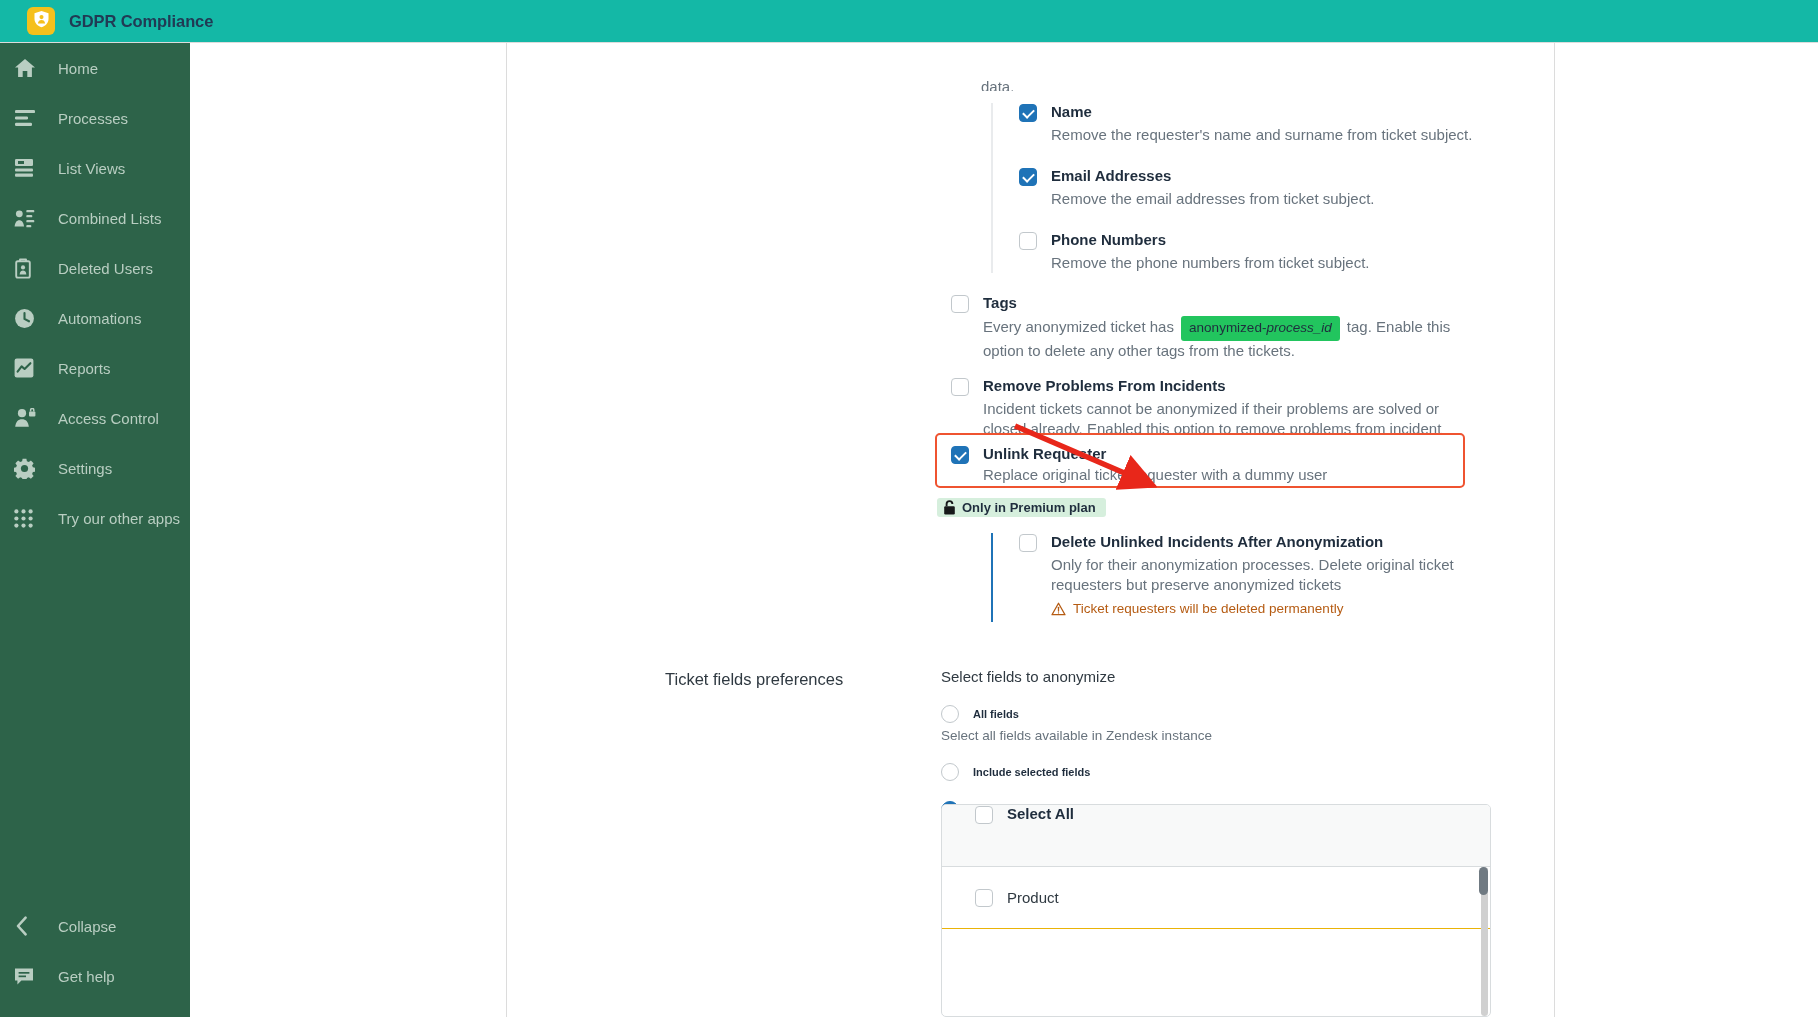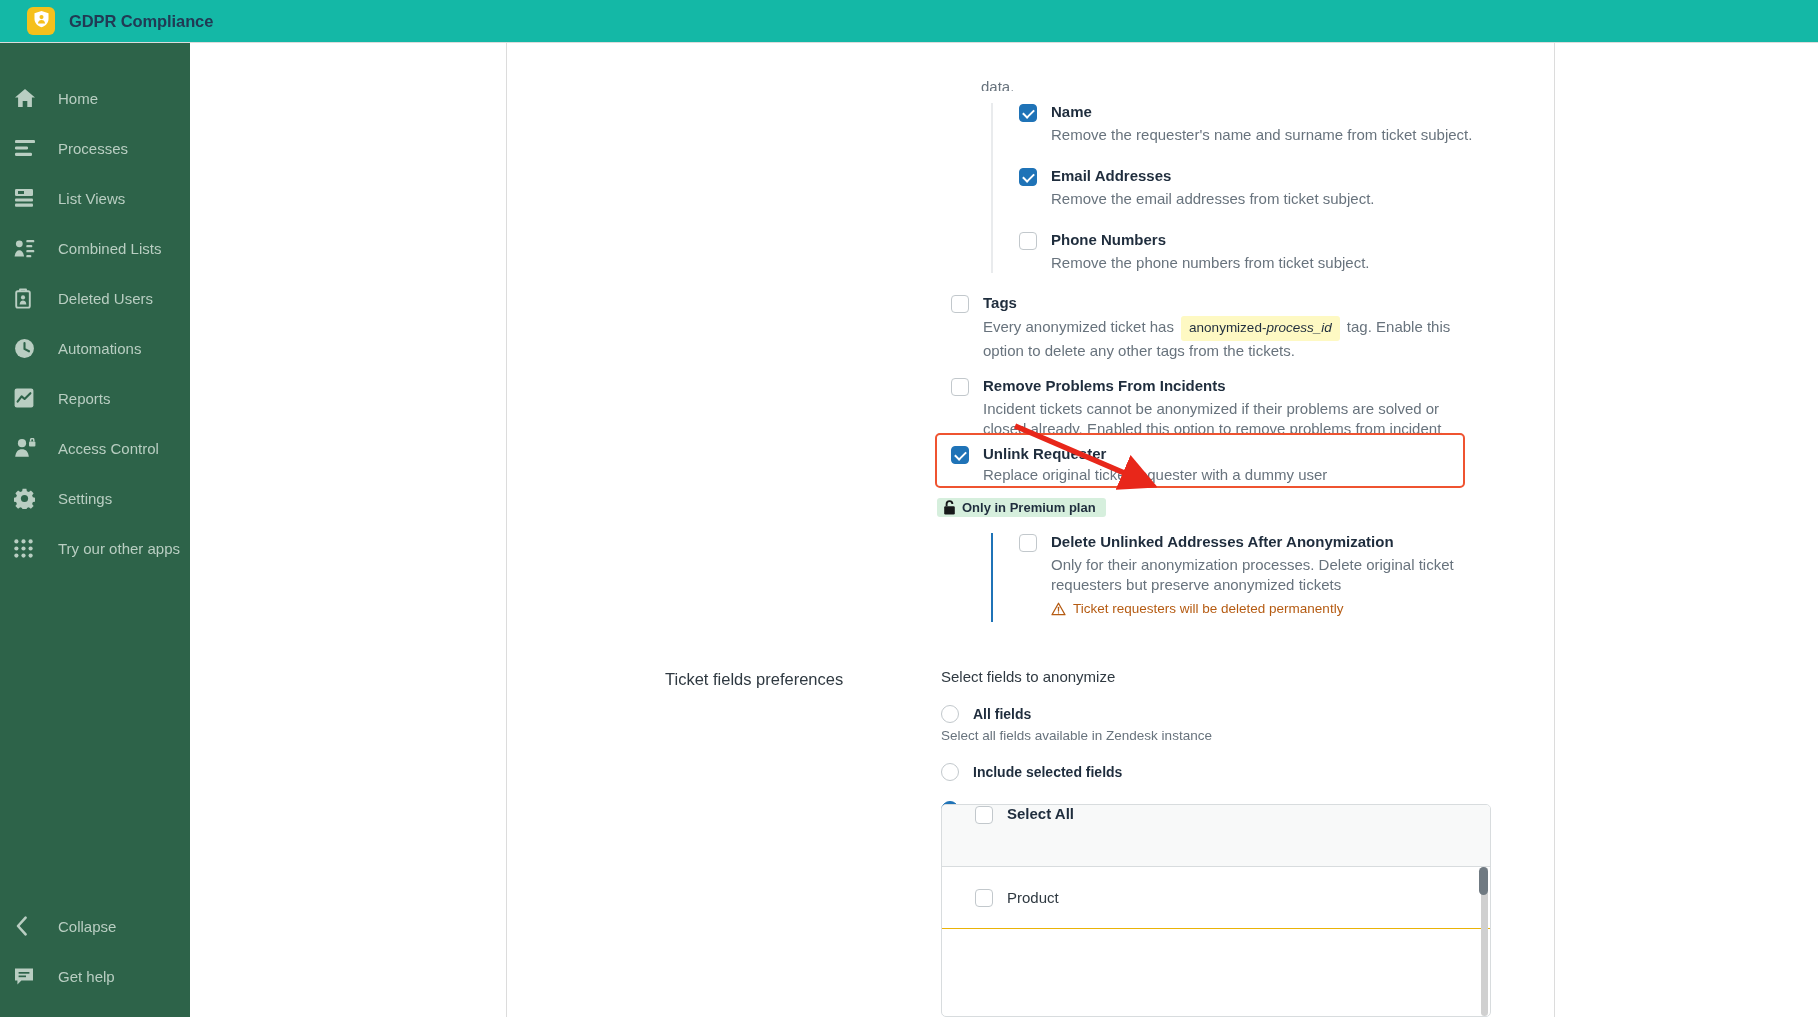--- a/index.html
+++ b/index.html
@@ -27,21 +27,21 @@
     margin-left: 14px; font-size: 16.5px; font-weight: bold; color: #213a54;
     letter-spacing: -0.1px;
   }
 
   
   .sidebar {
     position: absolute; left: 0; top: 43px; width: 190px; height: 974px;
     background: #2d6349; z-index: 4;
     display: flex; flex-direction: column;
   }
-  .nav-top { padding-top: 30px; }
+  .nav-top { padding-top: 0; }
   .nav-bottom { margin-top: auto; padding-bottom: 16px; }
   .nav-item {
     display: flex; align-items: center; height: 50px; padding-left: 14px;
     color: #b9cec2; font-size: 15px; cursor: pointer;
   }
   .nav-ico {
     width: 28px; height: 22px; flex: none; display: flex;
     align-items: center; justify-content: flex-start;
   }
   .nav-ico svg { display: block; }
@@ -94,21 +94,21 @@
   .nested-group {
     position: absolute; left: 484px; top: 60px; width: 540px;
     border-left: 2px solid #e9ebed; padding-left: 26px;
   }
   .nested-group .opt-row { margin-bottom: 22px; }
   .nested-group .opt-row:last-child { margin-bottom: 0; }
 
   
   .opt-tags { position: absolute; left: 444px; top: 251px; width: 560px; }
   .tagchip {
-    display: inline-block; background: #fef9c3; border-radius: 3px;
+    display: inline-block; background: #22c55e; border-radius: 3px;
     padding: 2px 8px 3px; font-size: 13.5px; color: #1f2d3d;
     vertical-align: middle; margin: 0 3px;
   }
   .tagchip i { font-style: italic; }
 
   
   .opt-problems { position: absolute; left: 444px; top: 334px; width: 560px; }
 
   
   .highlight-box {
@@ -138,21 +138,21 @@
   }
   .warn-line svg { margin-right: 7px; flex: none; display: block; }
 
   
   .section-label {
     position: absolute; left: 158px; top: 627px; font-size: 16.5px; color: #2f3941;
   }
   .fields-col { position: absolute; left: 434px; top: 625px; width: 560px; }
   .fields-hint { font-size: 15px; color: #2f3941; }
   .radio-row { display: flex; align-items: center; margin-top: 20px; }
-  .radio-row .lbl { margin-left: 14px; font-size: 14px; font-weight: bold; color: #1f2d3d; }
+  .radio-row .lbl { margin-left: 14px; font-size: 11px; font-weight: bold; color: #1f2d3d; }
   .radio-sub { margin: 5px 0 0 0px; font-size: 13.5px; color: #68737d; }
 
   
   .fieldsbox {
     position: absolute; left: 434px; top: 761px; width: 550px; height: 213px;
     border: 1px solid #d8dcde; border-radius: 5px; overflow: hidden; background: #fff;
   }
   .fields-head {
     height: 62px; background: #f8f9f9; border-bottom: 1px solid #d8dcde;
     display: flex; padding-left: 33px;
@@ -408,21 +408,21 @@
             <path d="M3.6 6.2 V4 a2.9 2.9 0 0 1 5.8 0" fill="none" stroke="#17191a" stroke-width="1.9"></path>
           </svg>
         </span>
         <span>Only in Premium plan</span>
       </div>
 
       <div class="premium-nested">
         <div class="opt-row">
           <span class="cb"></span>
           <div class="opt-body">
-            <div class="opt-title">Delete Unlinked Addresses After Anonymization</div>
+            <div class="opt-title">Delete Unlinked Incidents After Anonymization</div>
             <div class="opt-desc">Only for their anonymization processes. Delete original ticket requesters but preserve anonymized tickets</div>
             <div class="warn-line">
               <span>
                 <svg width="15" height="14" viewBox="0 0 15 14" fill="none" stroke="#b55b12" stroke-width="1.3">
                   <path d="M7.5 1.3 L14 12.7 H1 Z" stroke-linejoin="round"></path>
                   <path d="M7.5 5.3 V9" stroke-linecap="round"></path>
                   <circle cx="7.5" cy="10.9" r="0.65" fill="#b55b12" stroke="none"></circle>
                 </svg>
               </span>
               <span>Ticket requesters will be deleted permanently</span>

